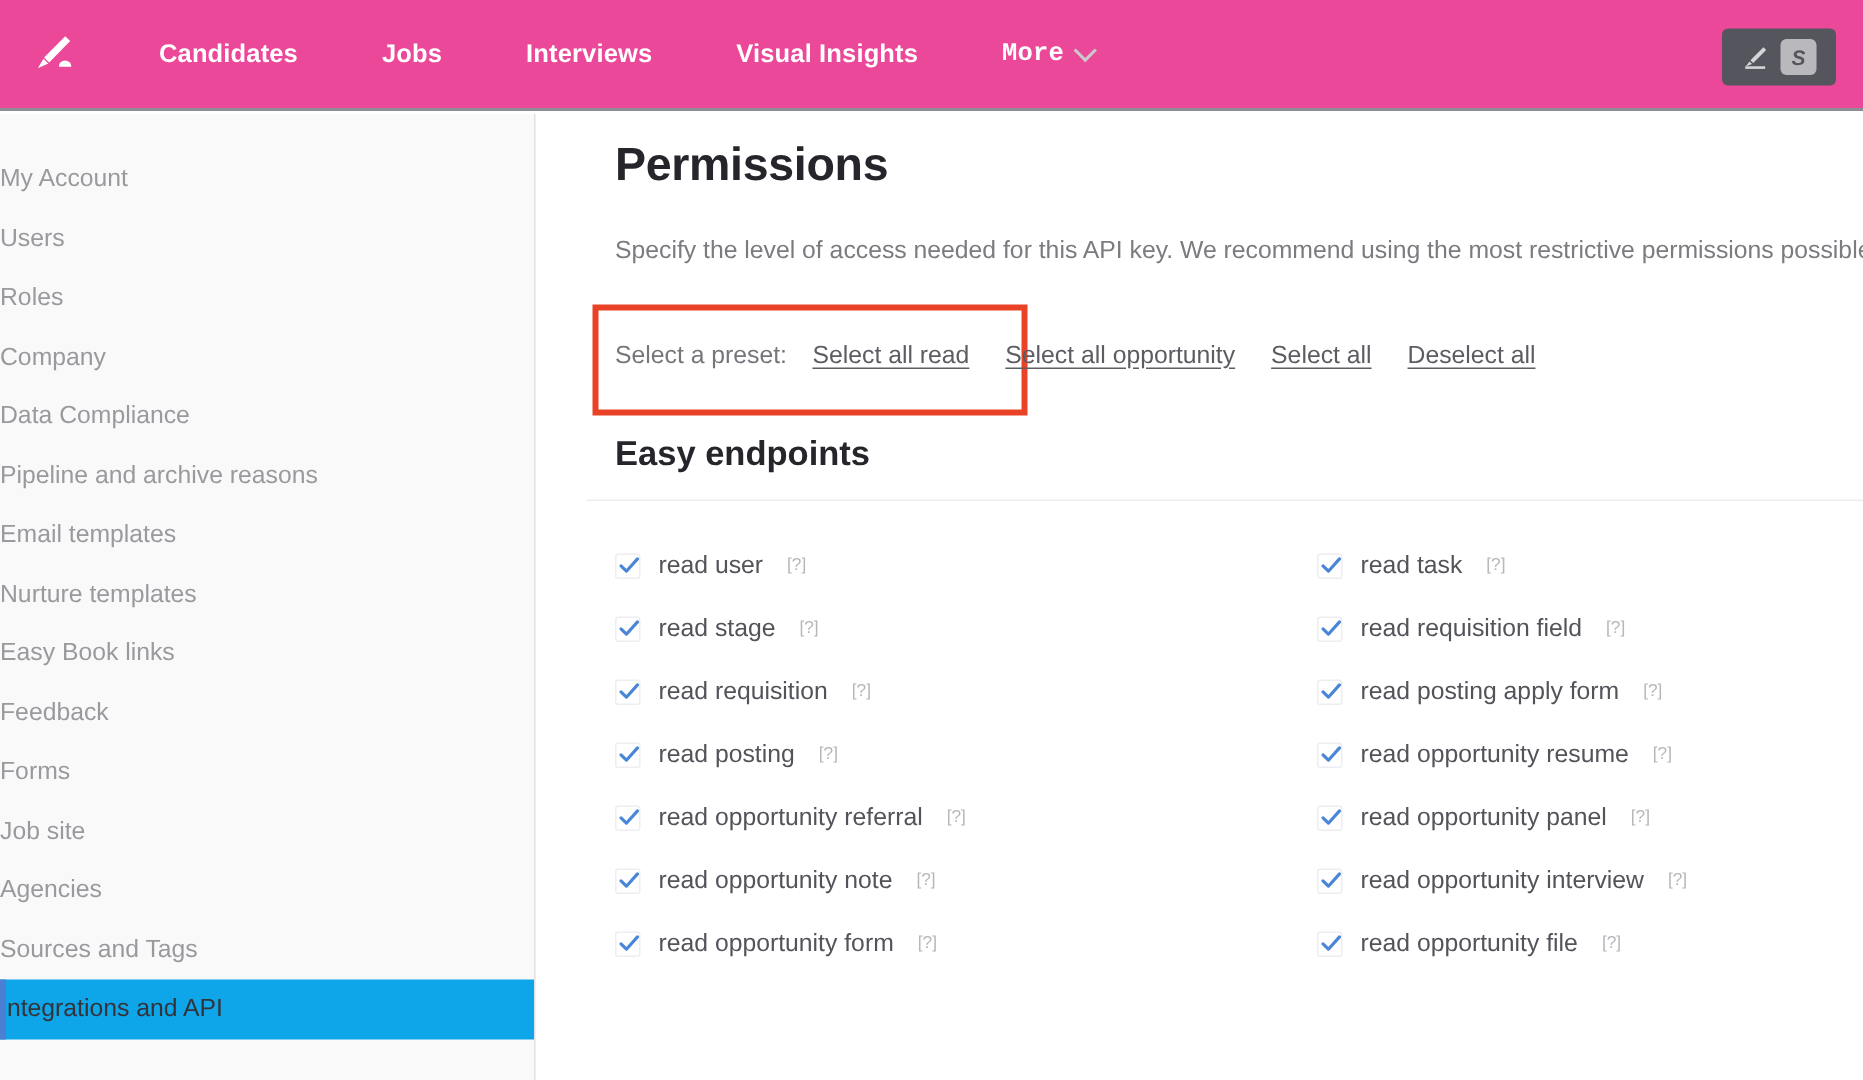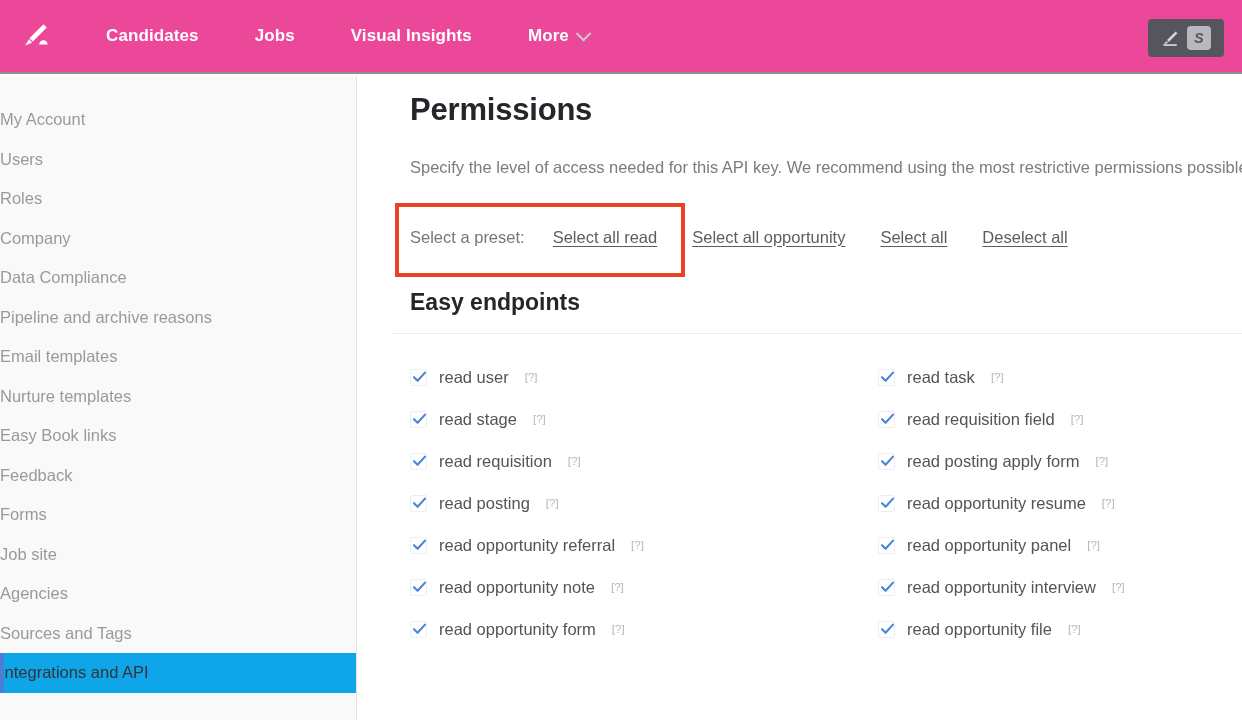--- a/index.html
+++ b/index.html
@@ -49,20 +49,21 @@
     font-weight: bold;
     letter-spacing: 0.1px;
     padding: 6px 28px;
     cursor: pointer;
     white-space: nowrap;
   }
   .nav-item.more {
     display: flex;
     align-items: center;
     gap: 9px;
+    font-family: Liberation Mono, monospace;
   }
   .chev {
     display: inline-block;
     width: 11px;
     height: 11px;
     border-right: 2px solid #c9c9ce;
     border-bottom: 2px solid #c9c9ce;
     transform: rotate(45deg) translate(-2px,-2px);
   }
   .topbar-right {
@@ -158,21 +159,21 @@
     position: relative;
     margin-top: 22px;
     height: 76px;
   }
   .preset-row {
     position: absolute;
     top: 25px;
     left: 52px;
     display: flex;
     align-items: center;
-    gap: 11px;
+    gap: 0;
     white-space: nowrap;
   }
   .preset-label {
     font-size: 16.5px;
     color: #76767c;
     margin-right: 17px;
   }
   .preset-link {
     font-size: 16.5px;
     color: #5c5c63;
@@ -247,20 +248,21 @@
   <div class="topbar">
     <svg class="logo" viewBox="0 0 30 30">
       <path d="M23.5 3.2 L26.8 6.4 L12.8 20.6 L9.4 17.3 Z" fill="#ffffff"></path>
       <path d="M9.0 18.2 L12.2 21.4 L5.2 24.5 Z" fill="#ffffff"></path>
       <path d="M19.2 23.5 a4.2 4.2 0 0 1 8.4 0 z" fill="#ffffff"></path>
     </svg>
 
     <div class="nav-items">
       <div class="nav-item">Candidates</div>
       <div class="nav-item">Jobs</div>
+      <div class="nav-item">Interviews</div>
       <div class="nav-item">Visual Insights</div>
       <div class="nav-item more">
         <span>More</span>
         <span class="chev"></span>
       </div>
     </div>
 
     <div class="topbar-right">
       <svg class="pencil-small" viewBox="0 0 20 20">
         <path d="M15.4 2.6 L17.3 4.5 L8.2 13.6 L6.3 11.7 Z" fill="#d5d5d9"></path>

